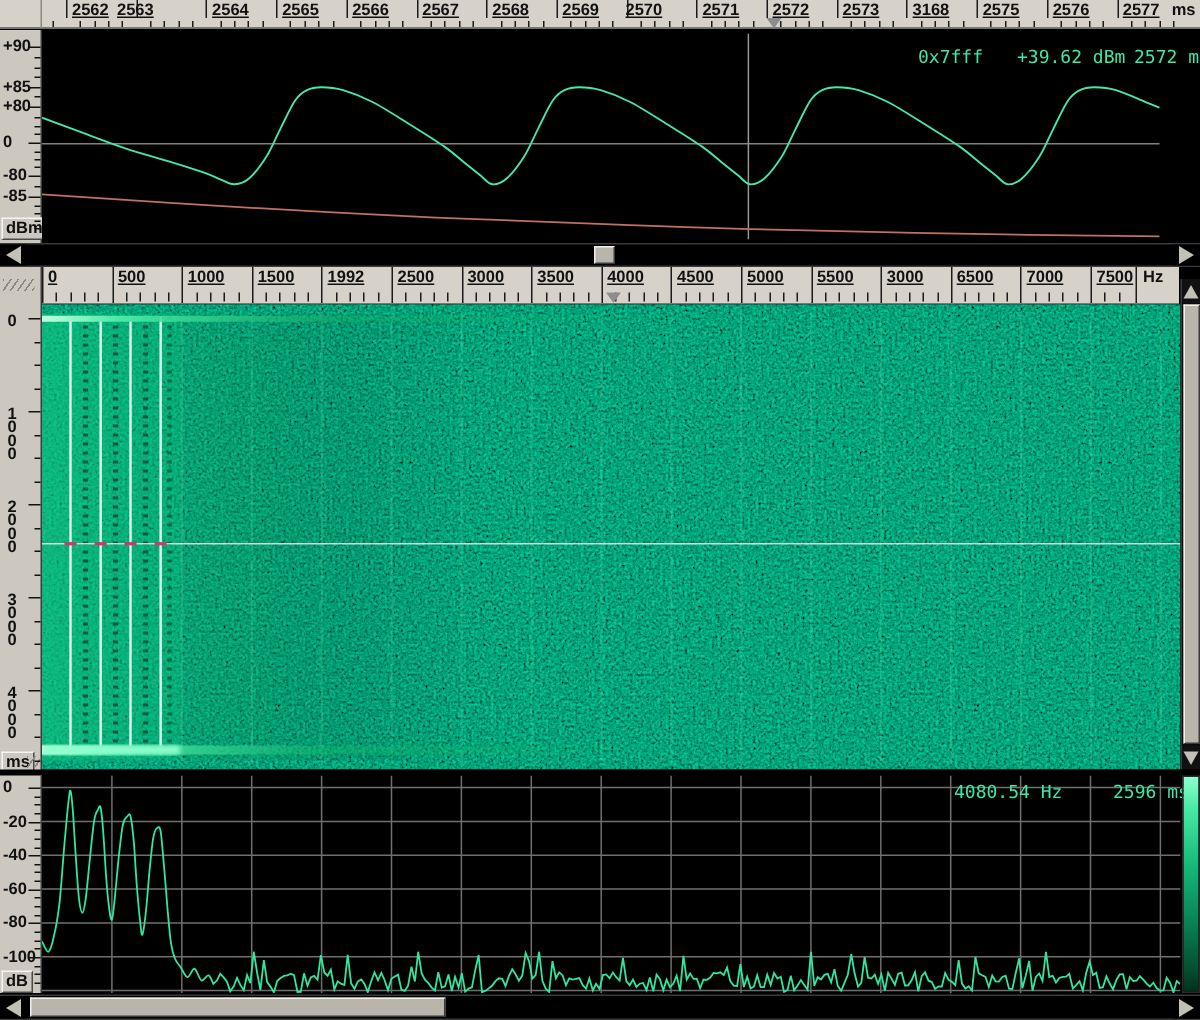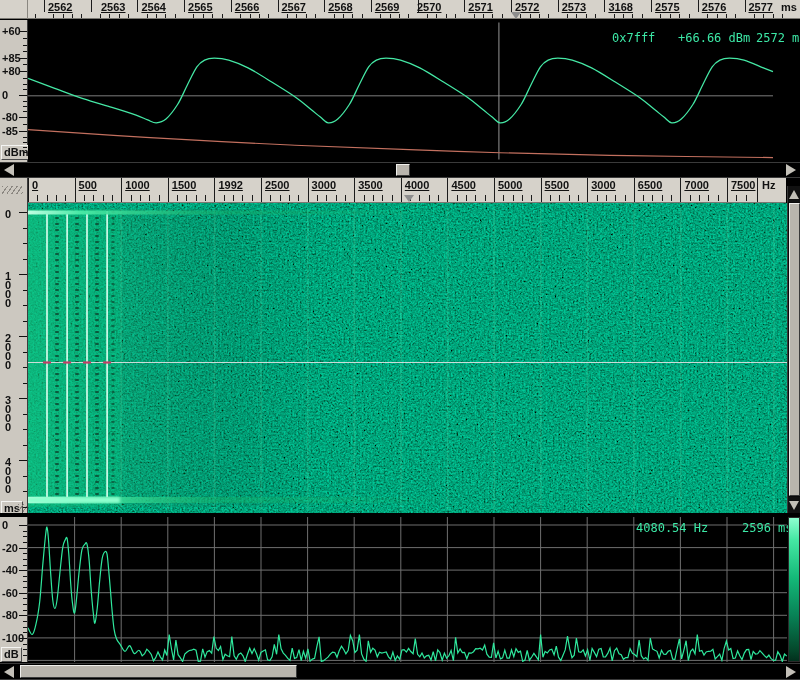--- a/index.html
+++ b/index.html
@@ -48,21 +48,21 @@
 
 <div id="screen">
 
   <div class="ruler" id="time-ruler" style="top:0;height:19px;width:800px;">
     <div style="position:absolute;left:27px;top:0;width:1px;height:19px;background:#8a8780;"></div>
     <div id="time-ruler-ticks">
         <div class="rt-major" style="left:44.0px"></div>
         <div class="r-label" style="left:48.0px">2562</div>
         <div class="rt-minor" style="left:34.7px"></div>
         <div class="rt-major" style="left:90.7px"></div>
-        <div class="r-label" style="left:101px">2563</div>
+        <div class="r-label" style="left:78px">2563</div>
         <div class="rt-minor" style="left:81.4px"></div>
         <div class="rt-minor" style="left:72.0px"></div>
         <div class="rt-minor" style="left:62.7px"></div>
         <div class="rt-minor" style="left:53.3px"></div>
         <div class="rt-major" style="left:137.4px"></div>
         <div class="r-label" style="left:141.4px">2564</div>
         <div class="rt-minor" style="left:128.1px"></div>
         <div class="rt-minor" style="left:118.7px"></div>
         <div class="rt-minor" style="left:109.4px"></div>
         <div class="rt-minor" style="left:100.0px"></div>
@@ -148,21 +148,21 @@
         <div class="rt-minor" style="left:772.5px"></div>
         <div class="rt-minor" style="left:763.2px"></div>
         <div class="rt-minor" style="left:753.8px"></div>
       </div>
     <div class="r-unit" style="right:3px;">ms</div>
     <div class="cursor-tri" style="left:511px;top:12px;"></div>
   </div>
 
   <div class="axis" style="top:20px;height:142px;" id="wave-axis">
     <div class="unitbox" style="bottom:2px;">dBm</div>
-  <div class="alabel" style="top:5px">+60</div>
+  <div class="alabel" style="top:5px">+90</div>
       <div class="tick-l" style="top:11px"></div>
       <div class="alabel" style="top:32px">+85</div>
       <div class="tick-l" style="top:38px"></div>
       <div class="alabel" style="top:45px">+80</div>
       <div class="tick-l" style="top:51px"></div>
       <div class="alabel" style="top:69px">0</div>
       <div class="tick-l" style="top:75px"></div>
       <div class="alabel" style="top:91px">-80</div>
       <div class="tick-l" style="top:97px"></div>
       <div class="alabel" style="top:105px">-85</div>
@@ -184,21 +184,21 @@
       <div class="tick-s" style="top:132px"></div>
     </div>
   <div class="panel" style="left:28px;top:20px;width:772px;height:142px;">
     <svg id="wave-svg" style="left:0;top:0;" width="772" height="142" viewBox="28 20 800 142">
         <line x1="28" y1="96" x2="800" y2="96" stroke="#828282" stroke-width="1"></line>
         <line x1="516" y1="20" x2="516" y2="162" stroke="#9a9a9a" stroke-width="1"></line>
         <path d="M28.0 131.0 C48.3 132.3 104.7 136.3 150.0 139.0 C195.3 141.7 253.3 144.8 300.0 147.0 C346.7 149.2 393.8 150.7 430.0 152.0 C466.2 153.3 480.3 154.0 517.0 155.0 C553.7 156.0 602.8 157.2 650.0 158.0 C697.2 158.8 775.0 159.7 800.0 160.0" fill="none" stroke="#c3705f" stroke-width="1.2"></path>
         <path d="M28.0 78.0 C32.5 79.7 45.5 84.5 55.0 88.0 C64.5 91.5 75.0 95.7 85.0 99.0 C95.0 102.3 105.8 105.2 115.0 108.0 C124.2 110.8 133.8 113.8 140.0 116.0 C146.2 118.2 148.5 119.7 152.0 121.0 C155.5 122.3 157.8 124.2 161.0 124.0 C164.2 123.8 167.3 123.2 171.0 120.0 C174.7 116.8 179.3 110.8 183.0 105.0 C186.7 99.2 189.7 91.5 193.0 85.0 C196.3 78.5 200.0 70.3 203.0 66.0 C206.0 61.7 208.0 60.5 211.0 59.0 C214.0 57.5 216.8 57.0 221.0 57.0 C225.2 57.0 230.2 57.3 236.0 59.0 C241.8 60.7 248.5 63.2 256.0 67.0 C263.5 70.8 272.7 76.8 281.0 82.0 C289.3 87.2 299.3 93.3 306.0 98.0 C312.7 102.7 316.8 106.7 321.0 110.0 C325.2 113.3 328.0 115.7 331.0 118.0 C334.0 120.3 336.0 123.7 339.0 124.0 C342.0 124.3 345.3 123.2 349.0 120.0 C352.7 116.8 357.3 110.8 361.0 105.0 C364.7 99.2 367.7 91.5 371.0 85.0 C374.3 78.5 378.0 70.3 381.0 66.0 C384.0 61.7 386.0 60.5 389.0 59.0 C392.0 57.5 394.8 57.0 399.0 57.0 C403.2 57.0 408.2 57.3 414.0 59.0 C419.8 60.7 426.5 63.2 434.0 67.0 C441.5 70.8 450.7 76.8 459.0 82.0 C467.3 87.2 477.3 93.3 484.0 98.0 C490.7 102.7 494.8 106.7 499.0 110.0 C503.2 113.3 506.0 115.7 509.0 118.0 C512.0 120.3 514.0 123.7 517.0 124.0 C520.0 124.3 523.3 123.2 527.0 120.0 C530.7 116.8 535.3 110.8 539.0 105.0 C542.7 99.2 545.7 91.5 549.0 85.0 C552.3 78.5 556.0 70.3 559.0 66.0 C562.0 61.7 564.0 60.5 567.0 59.0 C570.0 57.5 572.8 57.0 577.0 57.0 C581.2 57.0 586.2 57.3 592.0 59.0 C597.8 60.7 604.5 63.2 612.0 67.0 C619.5 70.8 628.7 76.8 637.0 82.0 C645.3 87.2 655.3 93.3 662.0 98.0 C668.7 102.7 672.8 106.7 677.0 110.0 C681.2 113.3 684.0 115.7 687.0 118.0 C690.0 120.3 692.0 123.7 695.0 124.0 C698.0 124.3 701.3 123.2 705.0 120.0 C708.7 116.8 713.3 110.8 717.0 105.0 C720.7 99.2 723.7 91.5 727.0 85.0 C730.3 78.5 734.0 70.3 737.0 66.0 C740.0 61.7 742.0 60.5 745.0 59.0 C748.0 57.5 750.8 57.0 755.0 57.0 C759.2 57.0 764.2 57.3 770.0 59.0 C775.8 60.7 785.0 65.0 790.0 67.0 C795.0 69.0 798.3 70.3 800.0 71.0" fill="none" stroke="#45e8a5" stroke-width="1.3"></path>
       </svg>
     <span class="gtext" style="left:584px;top:11px;">0x7fff</span>
-    <span class="gtext" style="left:650px;top:11px;">+66.66 dBm</span>
+    <span class="gtext" style="left:650px;top:11px;">+39.62 dBm</span>
     <span class="gtext" style="left:728px;top:11px;">2572 ms</span>
   </div>
 
   <div class="sbar" style="top:162px;height:16px;width:800px;">
     <div class="sb-btn" style="left:0;width:18px;">
         <div class="tri-left"></div>
       </div>
     <div class="thumb" style="left:396px;top:1px;width:14px;height:12px;"></div>
     <div class="sb-btn" style="left:782px;width:18px;">
         <div class="tri-right"></div>

